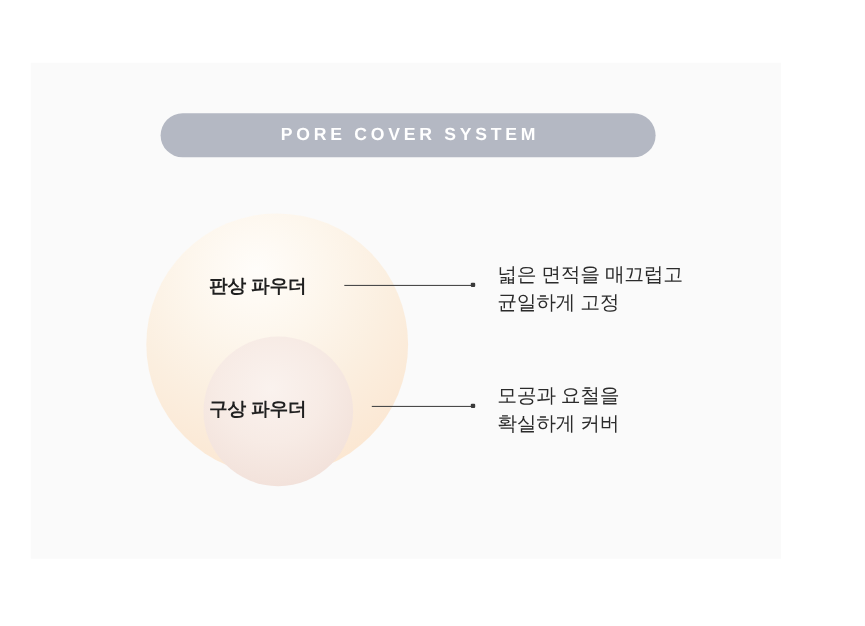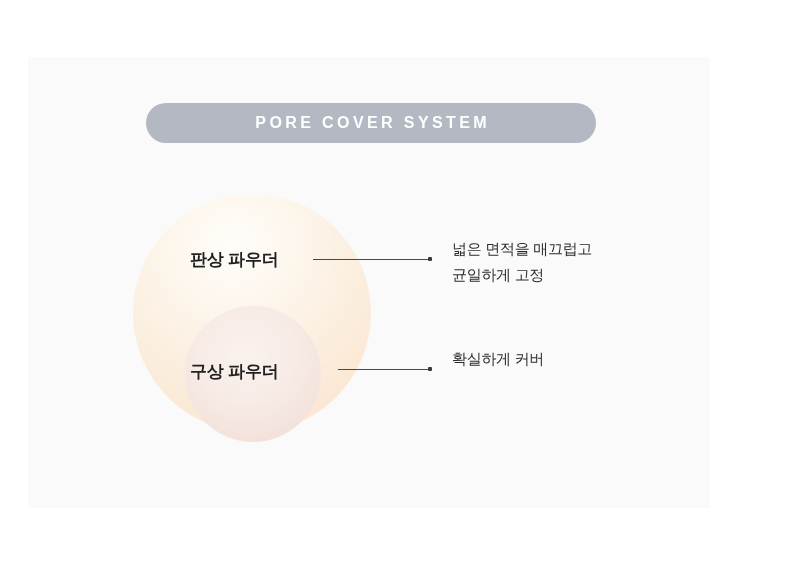--- a/index.html
+++ b/index.html
@@ -141,21 +141,21 @@
   }
   .dot-2 {
     left: 428px;
     top: 367px;
   }
 
   
   .desc {
     position: absolute;
     left: 452px;
-    font-size: 15px;
+    font-size: 18px;
     color: #2b2b2b;
     line-height: 26px;
     letter-spacing: -0.3px;
     white-space: nowrap;
   }
   .desc-1 { top: 236px; }
   .desc-2 { top: 346px; }
   .desc-line { display: block; }
 </style>
 </head>
@@ -183,16 +183,17 @@
 
   <div class="connector connector-2"></div>
   <div class="connector-dot dot-2"></div>
 
   <div class="desc desc-1">
     <span class="desc-line">넓은 면적을 매끄럽고</span>
     <span class="desc-line">균일하게 고정</span>
   </div>
 
   <div class="desc desc-2">
+    <span class="desc-line">모공과 요철을</span>
     <span class="desc-line">확실하게 커버</span>
   </div>
 
 </div>
 
 </body></html>

